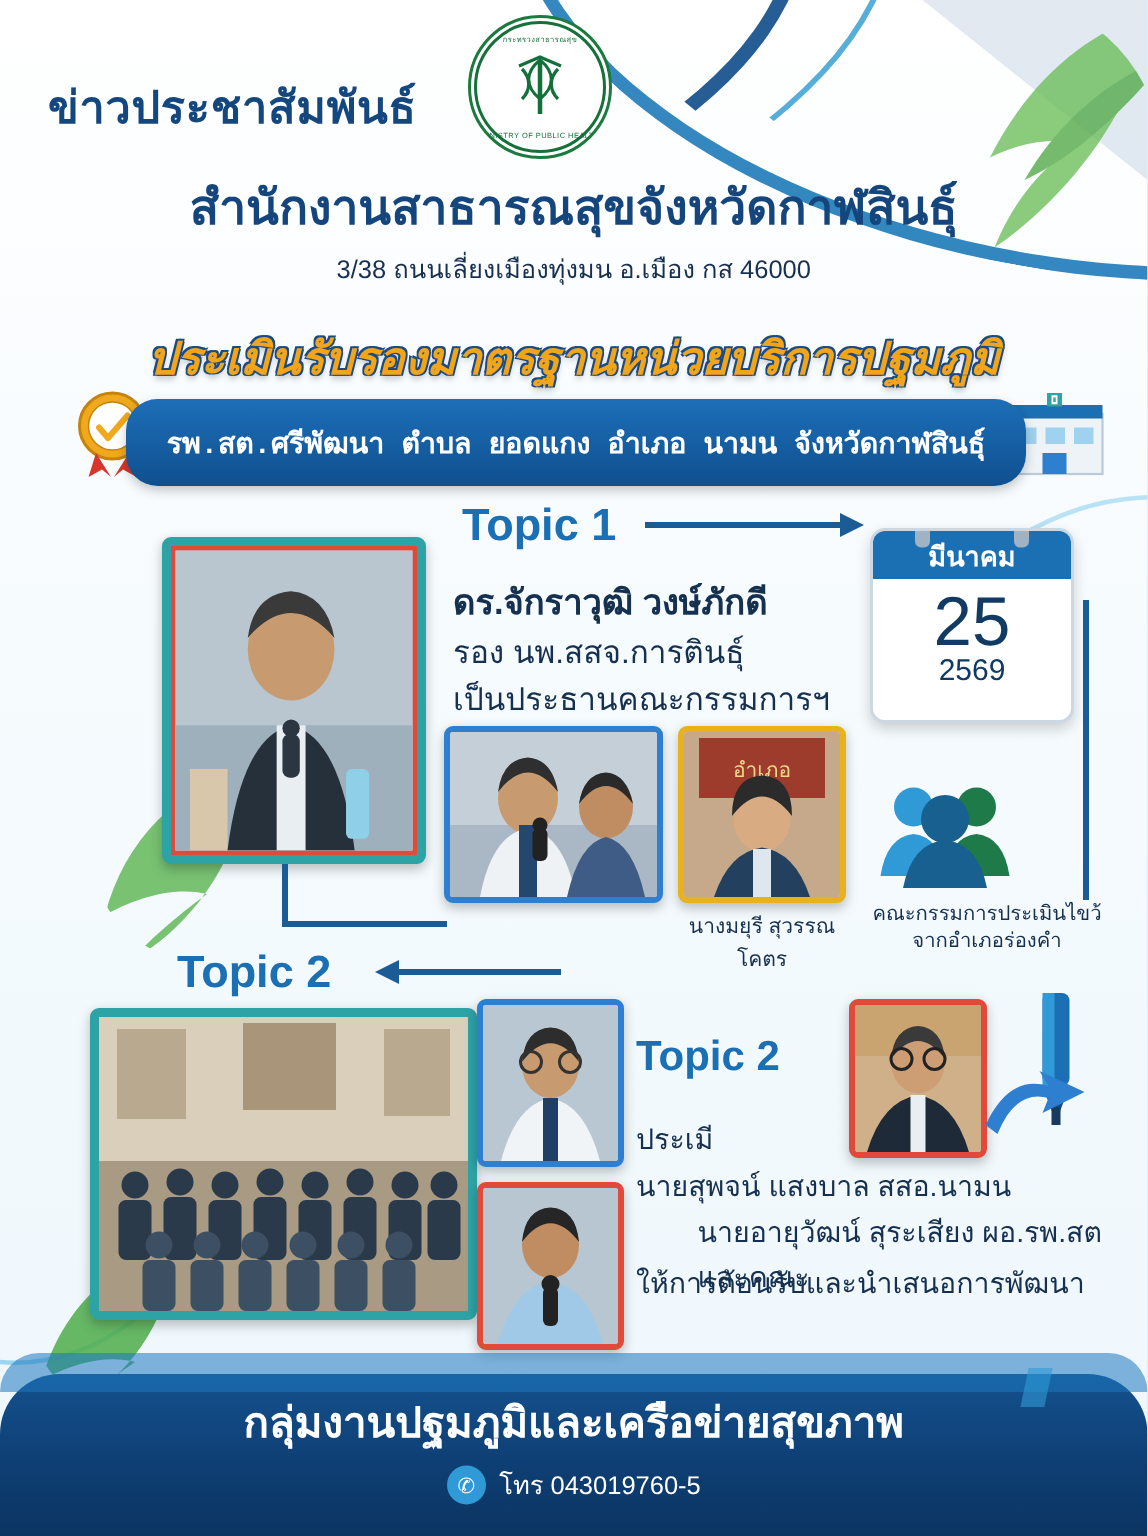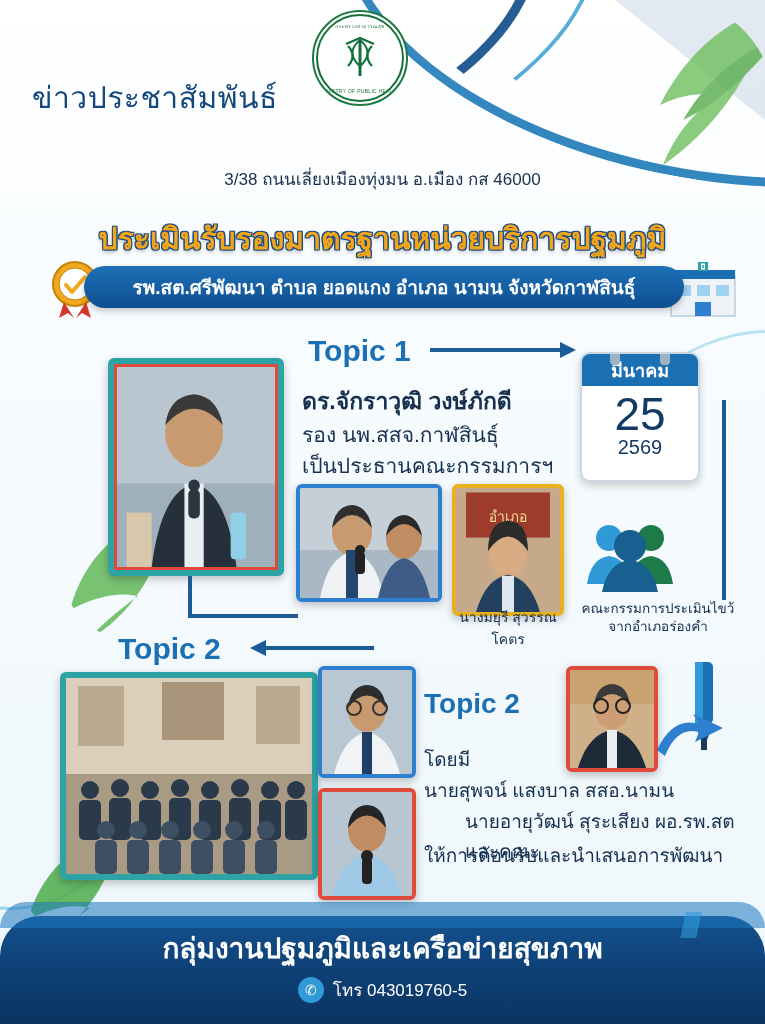--- a/index.html
+++ b/index.html
@@ -52,24 +52,23 @@
   .leaf {
     position:absolute;
     border-radius: 0 60% 0 60%;
     opacity:.85;
     pointer-events:none;
   }
 
   
   .hdr-title {
     position:absolute; left:32px; top:48px;
-    font-size:30px; font-weight:normal; color:#13477e;
+    font-size:30px; font-weight:bold; color:#13477e;
     letter-spacing:.5px;
     text-shadow:0 1px 0 #fff;
-    margin-top:26px;
   }
   .logo {
     position:absolute; left:312px; top:10px;
     width:96px; height:96px; border-radius:50%;
     background:#ffffff;
     border:2px solid #1c7a3f;
     display:flex; align-items:center; justify-content:center;
     overflow:hidden;
   }
   .logo-ring {
@@ -90,39 +89,40 @@
     text-align:center;
     font-size:32px; font-weight:bold; color:#14457c;
   }
   .org-addr {
     position:absolute; left:0; right:0; top:165px;
     text-align:center;
     font-size:17px; color:#18304f;
   }
 
   .hl-band {
-    position:absolute; left:0; right:0; top:215px; height:44px;
+    position:absolute; left:0; right:0; top:215px; height:44px;font-style:italic;
   }
   .hl-title {
     text-align:center;
     font-size:30px; font-weight:bold;
     color:#f3a51a;
     text-shadow:-1.2px -1.2px 0 #1b4b84, 1.2px -1.2px 0 #1b4b84,
                 -1.2px 1.2px 0 #1b4b84, 1.2px 1.2px 0 #1b4b84,
                  0 3px 4px rgba(0,0,0,.25);
   }
 
   .subbar {
     position:absolute; left:84px; top:266px;
-    width:600px; height:42px;
+    width:600px; height:58px;
     background:linear-gradient(180deg,#1d6fb8,#0f4f8f);
     border-radius:21px;
     display:flex; align-items:center; justify-content:center;
     color:#fff; font-size:19px; font-weight:bold;
     box-shadow:0 3px 7px rgba(0,0,0,.22);
+    font-family:Liberation Mono, monospace;
   }
   .seal {
     position:absolute; left:44px; top:258px; width:62px; height:62px;
   }
   .clinic-icon {
     position:absolute; right:24px; top:262px; width:76px; height:58px;
   }
 
   
   .photo {
@@ -133,30 +133,30 @@
     box-shadow:0 3px 8px rgba(0,0,0,.25);
   }
   .photo .inner { position:absolute; inset:0; }
   .frame-teal { border:6px solid #2ea3a6; padding:0; }
   .frame-red  { border:4px solid #e04a3b; }
   .frame-blue { border:4px solid #2f7fd0; }
   .frame-gold { border:4px solid #e8b21e; }
 
   .ph-main { left:108px; top:358px; width:176px; height:218px; }
   .ph-a { left:296px; top:484px; width:146px; height:118px; }
-  .ph-b { left:452px; top:484px; width:112px; height:132px; }
+  .ph-b { left:452px; top:484px; width:112px; height:118px; }
   .ph-group { left:60px; top:672px; width:258px; height:208px; }
   .ph-c { left:318px; top:666px; width:98px; height:112px; }
   .ph-d { left:318px; top:788px; width:98px; height:112px; }
   .ph-e { left:566px; top:666px; width:92px; height:106px; }
 
   
   .calendar {
     position:absolute; left:580px; top:352px;
-    width:120px; height:130px;
+    width:136px; height:130px;
     background:#ffffff;
     border:2px solid #cbd8e4;
     border-radius:10px;
     overflow:hidden;
     box-shadow:0 4px 9px rgba(0,0,0,.18);
   }
   .cal-top {
     height:32px; background:#1b6fb3; color:#fff;
     display:flex; align-items:center; justify-content:center;
     font-size:18px; font-weight:bold;
@@ -292,20 +292,21 @@
         <rect x="24.5" y="8" width="3" height="36" fill="#13703a"></rect>
         <path d="M26 8 C16 16 16 26 26 34 C36 26 36 16 26 8 Z" fill="none" stroke="#13703a" stroke-width="2"></path>
         <path d="M14 14 C20 20 20 28 14 34" fill="none" stroke="#13703a" stroke-width="2.2"></path>
         <path d="M38 14 C32 20 32 28 38 34" fill="none" stroke="#13703a" stroke-width="2.2"></path>
         <path d="M12 12 L26 6 L40 12" fill="none" stroke="#13703a" stroke-width="2.2"></path>
       </svg>
       <div class="logo-text-bottom">MINISTRY OF PUBLIC HEALTH</div>
     </div>
   </div>
 
+  <div class="org-name">สำนักงานสาธารณสุขจังหวัดกาฬสินธุ์</div>
   <div class="org-addr">3/38 ถนนเลี่ยงเมืองทุ่งมน อ.เมือง กส 46000</div>
 
   <div class="hl-band">
     <div class="hl-title">ประเมินรับรองมาตรฐานหน่วยบริการปฐมภูมิ</div>
   </div>
 
   <svg class="seal" viewBox="0 0 62 62">
     <circle cx="31" cy="26" r="22" fill="#f0a81c" stroke="#c4830c" stroke-width="2"></circle>
     <circle cx="31" cy="26" r="16" fill="#fff" stroke="#c4830c" stroke-width="1"></circle>
     <path d="M22 27 l6 7 l13 -15" fill="none" stroke="#f0a81c" stroke-width="4" stroke-linecap="round" stroke-linejoin="round"></path>
@@ -342,21 +343,21 @@
         <path d="M36 206 q10 -78 44 -86 q34 8 44 86 z" fill="#26303a"></path>
         <rect x="70" y="120" width="20" height="86" fill="#e8eef2"></rect>
         <circle cx="80" cy="122" r="6" fill="#2b3640"></circle>
         <rect x="74" y="126" width="12" height="30" rx="5" fill="#2b3640"></rect>
         <rect x="118" y="150" width="16" height="48" rx="4" fill="#8fd0e8"></rect>
       </svg>
     </div>
   </div>
 
   <div class="t1-line1">ดร.จักราวุฒิ วงษ์ภักดี</div>
-  <div class="t1-line2">รอง นพ.สสจ.กาฬสินธุ์</div>
+  <div class="t1-line2">รอง นพ.สสจ.การตินธุ์</div>
   <div class="t1-line3">เป็นประธานคณะกรรมการฯ</div>
 
   <div class="calendar">
     <div class="cal-ring" style="left:28px;"></div>
     <div class="cal-ring" style="right:28px;"></div>
     <div class="cal-top">มีนาคม</div>
     <div class="cal-day">25</div>
     <div class="cal-year">2569</div>
   </div>
 
@@ -482,21 +483,21 @@
       <ellipse cx="42" cy="38" rx="18" ry="21" fill="#cd9d74"></ellipse>
       <path d="M24 36 q18 -24 36 0 q-2 -21 -18 -22 q-16 1 -18 22 z" fill="#3a3a3a"></path>
       <path d="M8 98 q10 -34 34 -38 q24 4 34 38 z" fill="#1f2a38"></path>
       <rect x="37" y="60" width="10" height="38" fill="#e9eef2"></rect>
       <circle cx="31" cy="36" r="7" fill="none" stroke="#222" stroke-width="2"></circle>
       <circle cx="53" cy="36" r="7" fill="none" stroke="#222" stroke-width="2"></circle>
     </svg>
   </div>
 
   <div class="topic2-label-right">Topic 2</div>
-  <div class="t2-l1">โดยมี</div>
+  <div class="t2-l1">ประเมี</div>
   <div class="t2-l2">นายสุพจน์ แสงบาล สสอ.นามน</div>
   <div class="t2-l3">นายอายุวัฒน์ สุระเสียง ผอ.รพ.สต และคณะ</div>
   <div class="t2-l4">ให้การต้อนรับและนำเสนอการพัฒนา</div>
 
   <svg class="pen-icon" viewBox="0 0 54 96">
     <rect x="18" y="2" width="18" height="62" rx="5" fill="#1d6fb3"></rect>
     <rect x="18" y="2" width="8" height="62" fill="#2f9ad6"></rect>
     <path d="M18 64 l9 24 l9 -24 z" fill="#0f4c8a"></path>
     <rect x="24" y="78" width="6" height="12" fill="#173b5e"></rect>
   </svg>

